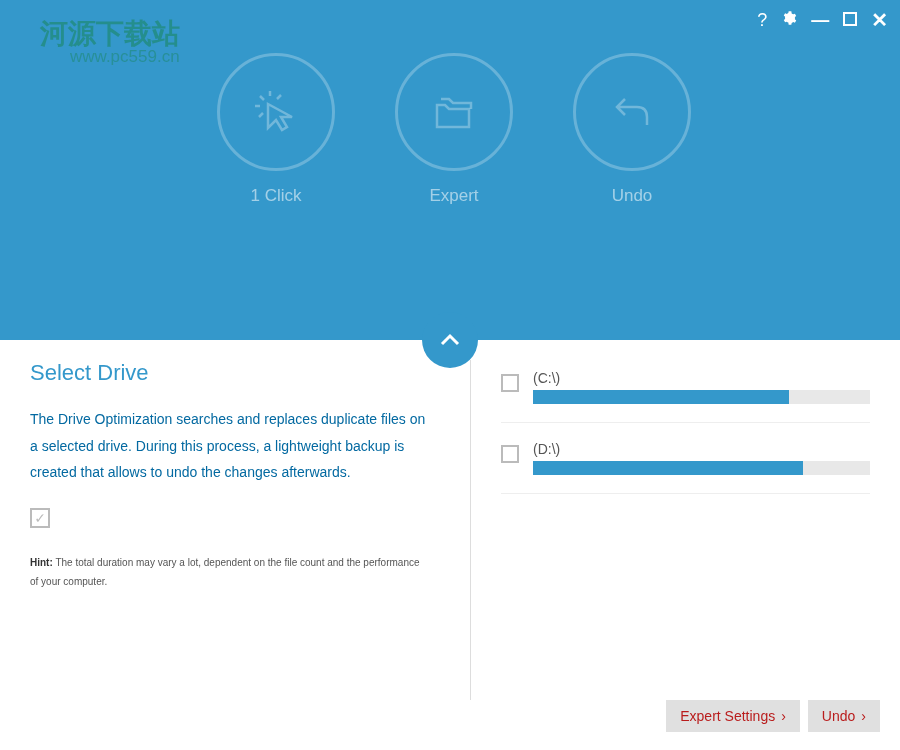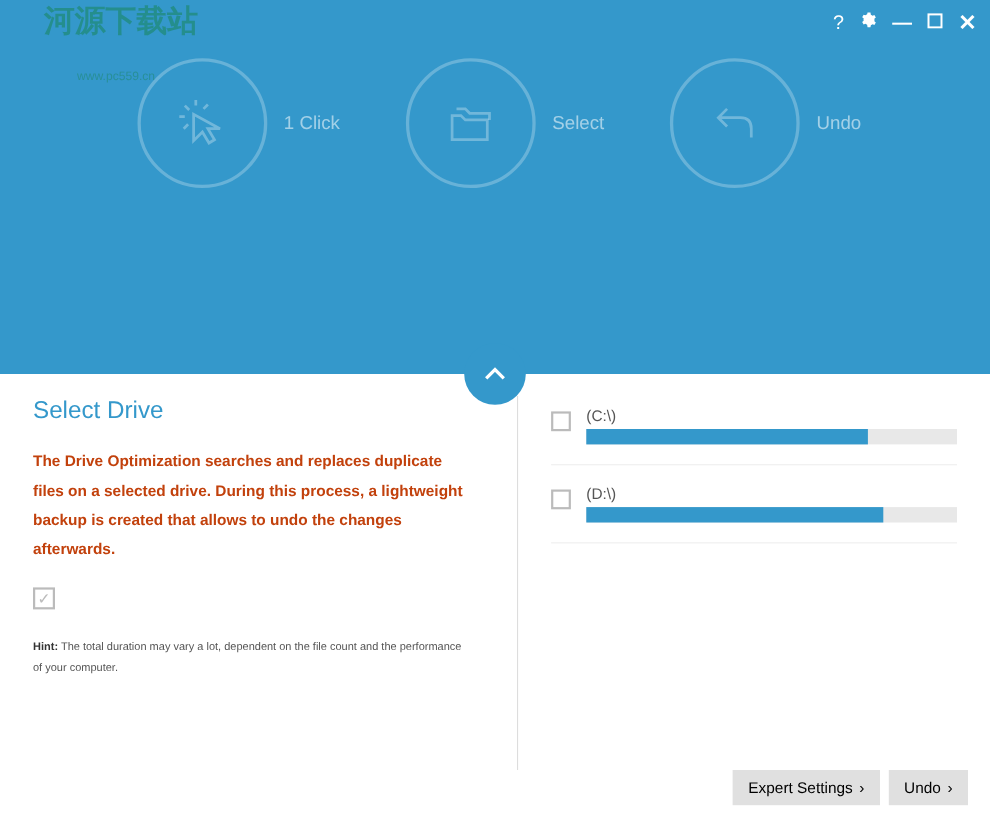--- a/index.html
+++ b/index.html
@@ -45,45 +45,45 @@
 }
 .logo-text {
   color: #fff;
   font-size: 18px;
   letter-spacing: 3px;
   line-height: 1.2;
   font-weight: 300;
 }
 .watermark {
   position: absolute;
-  top: 0;
+  top: 15px;
   left: 40px;
   color: rgba(0,120,0,0.3);
   font-size: 28px;
   font-weight: bold;
   pointer-events: none;
 }
 .watermark-sub {
   position: absolute;
-  top: 64px;
+  top: 47px;
   left: 70px;
   color: rgba(0,120,0,0.25);
-  font-size: 11px;
+  font-size: 17px;
   pointer-events: none;
 }
 
 .tabs {
   display: flex;
   justify-content: center;
   gap: 60px;
   margin-top: 45px;
 }
 .tab {
   display: flex;
-  flex-direction: row;
+  flex-direction: column;
   align-items: center;
   gap: 15px;
   cursor: pointer;
 }
 .tab-circle {
   width: 118px;
   height: 118px;
   border-radius: 50%;
   border: 3px solid rgba(255,255,255,0.25);
   display: flex;
@@ -123,25 +123,24 @@
 .divider { width: 1px; background: #ddd; margin: 0 20px; }
 .right-panel { flex: 1; padding-left: 10px; }
 
 .panel-title {
   color: #3498cb;
   font-size: 22px;
   font-weight: normal;
   margin-bottom: 20px;
 }
 .panel-desc {
-  color: #c2410c;
+  color: #0369a1;
   font-size: 14px;
   line-height: 1.9;
   margin-bottom: 22px;
-  font-weight: bold;
 }
 .checkbox-row {
   display: flex;
   align-items: center;
   gap: 12px;
   margin-bottom: 25px;
 }
 .checkbox {
   width: 20px;
   height: 20px;
@@ -185,21 +184,21 @@
 
 .footer {
   position: absolute;
   bottom: 18px;
   right: 20px;
   display: flex;
   gap: 8px;
 }
 .btn {
   background: #e0e0e0;
-  color: #000000;
+  color: #b91c1c;
   border: none;
   padding: 8px 14px;
   font-size: 14px;
   display: flex;
   align-items: center;
   gap: 6px;
 }
 </style>
 </head>
 <body>
@@ -235,21 +234,21 @@
       </div>
       <div class="tab-label">1 Click</div>
     </div>
     <div class="tab">
       <div class="tab-circle">
         <svg class="tab-icon" width="54" height="54" viewBox="0 0 54 54">
             <path d="M14 14 L22 14 L26 18 L44 18 L44 24"></path>
             <path d="M10 20 L18 20 L22 24 L42 24 L42 42 L10 42 Z"></path>
           </svg>
       </div>
-      <div class="tab-label">Select</div>
+      <div class="tab-label">Expert</div>
     </div>
     <div class="tab">
       <div class="tab-circle">
         <svg class="tab-icon" width="50" height="50" viewBox="0 0 50 50">
             <path d="M18 28 L10 20 L18 12 M10 20 L30 20 Q40 20 40 30 L40 38"></path>
           </svg>
       </div>
       <div class="tab-label">Undo</div>
     </div>
   </div>

